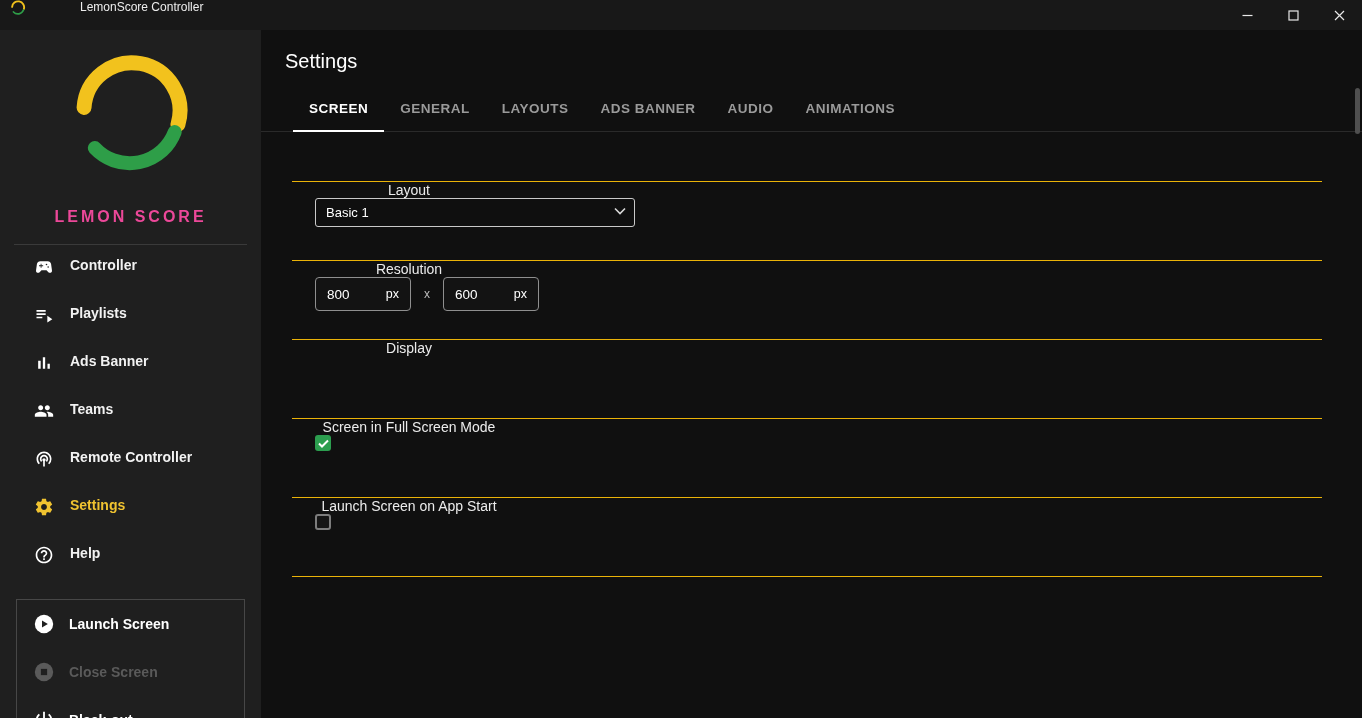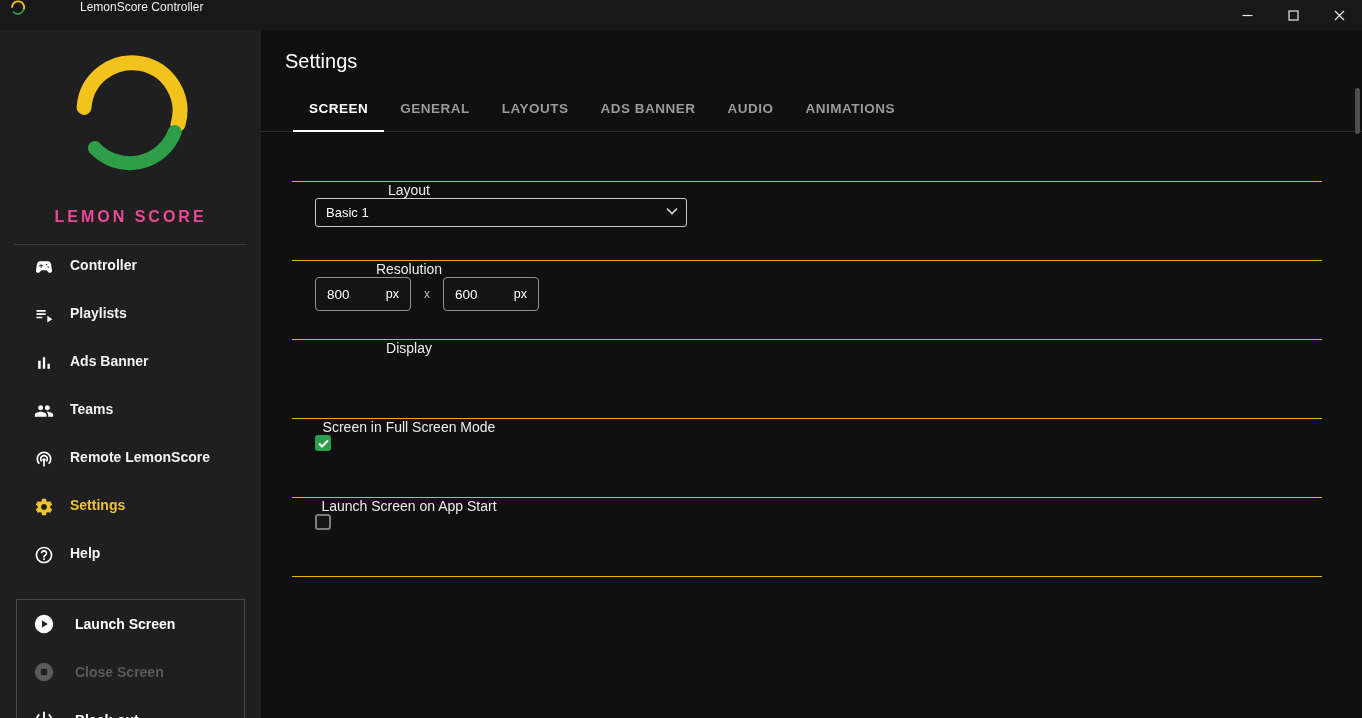--- a/index.html
+++ b/index.html
@@ -27,41 +27,41 @@
   .logo-divider { border-bottom: 1px solid #3a3a3a; margin: 18px 14px 0 14px; }
 
   .menu { padding-top: 12px; }
   .menu-item { height: 48px; display: flex; align-items: flex-start; gap: 16px; padding-left: 34px;
                font-size: 14px; font-weight: bold; color: #f2f2f2; cursor: pointer; }
   .menu-item svg { width: 20px; height: 20px; fill: #fff; flex-shrink: 0; }
   .menu-item.active { color: #f0c330; }
   .menu-item.active svg { fill: #f0c330; }
 
   .screen-box { margin: 6px 16px 0 16px; border: 1px solid #474747; }
-  .screen-item { height: 48px; display: flex; align-items: center; gap: 20px; padding-left: 16px;
+  .screen-item { height: 48px; display: flex; align-items: center; gap: 14px; padding-left: 16px;
                  font-size: 14px; font-weight: bold; color: #fff; cursor: pointer; }
   .screen-item svg { width: 22px; height: 22px; flex-shrink: 0; }
   .screen-item.disabled { color: #5a5a5a; cursor: default; }
 
   
   .main { flex: 1; background: #101010; position: relative; }
   .main-header { padding: 20px 0 0 24px; font-size: 20px; font-weight: normal; color: #fff; }
 
   .tabstrip { display: flex; padding-left: 32px; margin-top: 14px; border-bottom: 1px solid #2a2a2a; }
   .tab { padding: 14px 16px; font-size: 13.5px; letter-spacing: 0.5px; color: #9a9a9a;
          font-weight: bold; cursor: pointer; border-bottom: 2px solid transparent; margin-bottom: -1px; }
   .tab.active { color: #fff; border-bottom-color: #fff; }
 
   .form { padding: 0 40px 0 31px; }
   .row { display: flex; align-items: flex-start; height: 79px; border-bottom: 1px solid #eab308; flex-direction: column; }
   .row.spacer { height: 50px; }
   .row-label { width: 234px; text-align: center; font-size: 14px; color: #ececec; }
   .row-control { margin-left: 23px; display: flex; align-items: center; }
 
-  .select-wrap { position: relative; width: 372px; }
+  .select-wrap { position: relative; width: 320px; }
   .select-wrap select {
     width: 100%; height: 29px; background: #0f0f0f; color: #fff;
     border: 1px solid #c9c9c9; border-radius: 3px; padding: 0 28px 0 10px;
     font-size: 13px; font-family: inherit;
     appearance: none; -webkit-appearance: none; -moz-appearance: none;
   }
   .select-wrap .chevron { position: absolute; right: 9px; top: 9px; pointer-events: none; line-height: 0; }
 
   .dim-input { display: flex; align-items: center; width: 96px; height: 34px;
                border: 1px solid #8f8f8f; border-radius: 4px; padding: 0 11px; background: #131313; }
@@ -140,21 +140,21 @@
       <div class="menu-item">
         <svg viewBox="0 0 24 24">
             <path d="M16 11c1.66 0 2.99-1.34 2.99-3S17.66 5 16 5c-1.66 0-3 1.34-3 3s1.34 3 3 3zm-8 0c1.66 0 2.99-1.34 2.99-3S9.66 5 8 5C6.34 5 5 6.34 5 8s1.34 3 3 3zm0 2c-2.33 0-7 1.17-7 3.5V19h14v-2.5c0-2.33-4.67-3.5-7-3.5zm8 0c-.29 0-.62.02-.97.05 1.16.84 1.97 1.97 1.97 3.45V19h6v-2.5c0-2.33-4.67-3.5-7-3.5z"></path>
           </svg>
         <span>Teams</span>
       </div>
       <div class="menu-item">
         <svg viewBox="0 0 24 24">
             <path d="M12 11c-1.1 0-2 .9-2 2 0 .74.4 1.38 1 1.72V21h2v-6.28c.6-.35 1-.98 1-1.72 0-1.1-.9-2-2-2zm0-8C7.03 3 3 7.03 3 12c0 2.49 1.01 4.74 2.64 6.36l1.41-1.41A6.967 6.967 0 0 1 5 12c0-3.87 3.13-7 7-7s7 3.13 7 7c0 1.93-.78 3.68-2.05 4.95l1.41 1.41A8.98 8.98 0 0 0 21 12c0-4.97-4.03-9-9-9zm0 4C9.24 7 7 9.24 7 12c0 1.38.56 2.63 1.46 3.54l1.41-1.41C9.33 13.58 9 12.83 9 12c0-1.66 1.34-3 3-3s3 1.34 3 3c0 .83-.33 1.58-.88 2.12l1.41 1.41C16.44 14.63 17 13.38 17 12c0-2.76-2.24-5-5-5z"></path>
           </svg>
-        <span>Remote LemonScore</span>
+        <span>Remote Controller</span>
       </div>
       <div class="menu-item active">
         <svg viewBox="0 0 24 24">
             <path d="M19.43 12.98c.04-.32.07-.64.07-.98s-.03-.66-.07-.98l2.11-1.65c.19-.15.24-.42.12-.64l-2-3.46c-.12-.22-.39-.3-.61-.22l-2.49 1c-.52-.4-1.08-.73-1.69-.98l-.38-2.65C14.46 2.18 14.25 2 14 2h-4c-.25 0-.46.18-.49.42l-.38 2.65c-.61.25-1.17.59-1.69.98l-2.49-1c-.23-.09-.49 0-.61.22l-2 3.46c-.13.22-.07.49.12.64l2.11 1.65c-.04.32-.07.65-.07.98s.03.66.07.98l-2.11 1.65c-.19.15-.24.42-.12.64l2 3.46c.12.22.39.3.61.22l2.49-1c.52.4 1.08.73 1.69.98l.38 2.65c.03.24.24.42.49.42h4c.25 0 .46-.18.49-.42l.38-2.65c.61-.25 1.17-.59 1.69-.98l2.49 1c.23.09.49 0 .61-.22l2-3.46c.12-.22.07-.49-.12-.64l-2.11-1.65zM12 15.5c-1.93 0-3.5-1.57-3.5-3.5s1.57-3.5 3.5-3.5 3.5 1.57 3.5 3.5-1.57 3.5-3.5 3.5z"></path>
           </svg>
         <span>Settings</span>
       </div>
       <div class="menu-item">
         <svg viewBox="0 0 24 24">
             <path d="M11 18h2v-2h-2v2zm1-16C6.48 2 2 6.48 2 12s4.48 10 10 10 10-4.48 10-10S17.52 2 12 2zm0 18c-4.41 0-8-3.59-8-8s3.59-8 8-8 8 3.59 8 8-3.59 8-8 8zm0-14c-2.21 0-4 1.79-4 4h2c0-1.1.9-2 2-2s2 .9 2 2c0 2-3 1.75-3 5h2c0-2.25 3-2.5 3-5 0-2.21-1.79-4-4-4z"></path>

